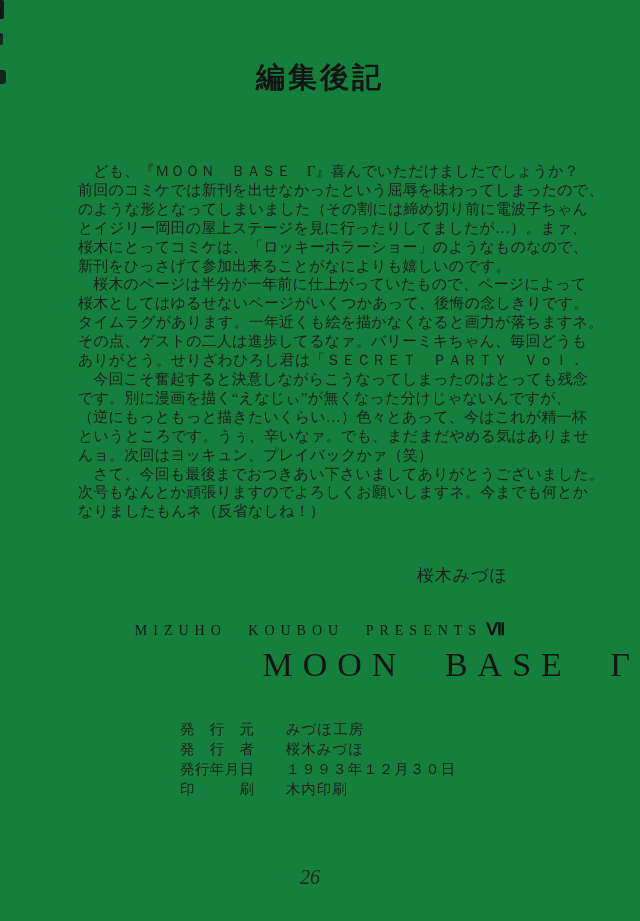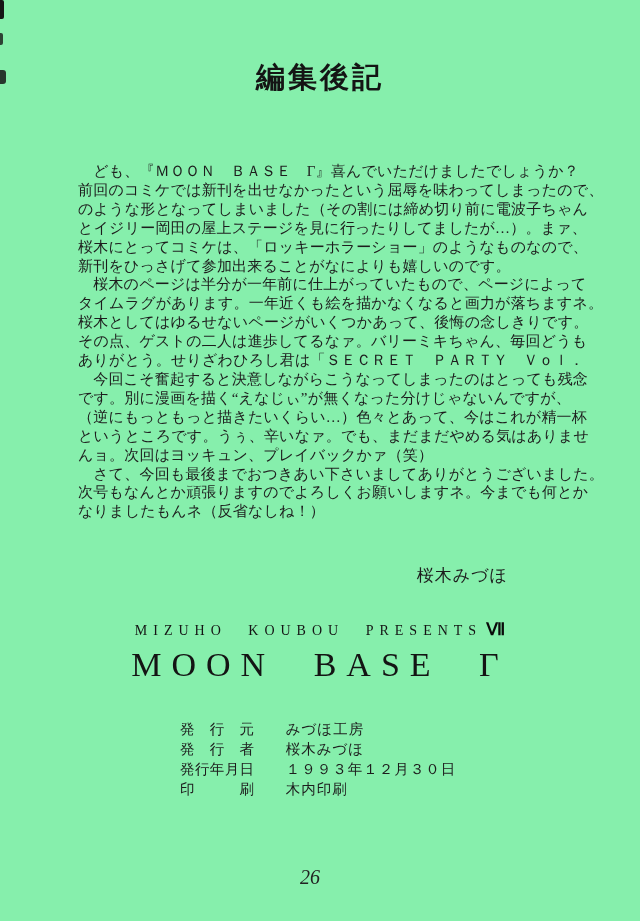--- a/index.html
+++ b/index.html
@@ -7,21 +7,21 @@
   body {
     background: #ffffff;
     font-family: "Liberation Serif", serif;
     color: #1b1b1b;
     position: relative;
     overflow: hidden;
   }
   .page {
     position: absolute;
     inset: 0;
-    background: #86efac;
+    background: #15803d;
   }
   
   .scan-mark { position: absolute; background: #161616; }
   .scan-mark.m1 { left: 0; top: 0;  width: 4px; height: 19px; border-radius: 0 2px 2px 0; }
   .scan-mark.m2 { left: 0; top: 33px; width: 3px; height: 12px; border-radius: 0 2px 2px 0; opacity: .8; }
   .scan-mark.m3 { left: 0; top: 70px; width: 6px; height: 14px; border-radius: 0 3px 3px 0; opacity: .85; }
 
   .title {
     position: absolute;
     top: 58px; left: 0; right: 0;
@@ -69,21 +69,21 @@
     font-weight: bold;
     letter-spacing: 0;
     font-size: 17px;
     margin-left: 4px;
     color: #0a0a0a;
   }
 
   .book-title {
     position: absolute;
     top: 646px; left: 0; right: 0;
-    text-align: center;
+    text-align: right;
     font-size: 34px;
     letter-spacing: 10px;
     word-spacing: 20px;
     color: #141414;
   }
 
   .colophon {
     position: absolute;
     top: 719px; left: 180px;
   }
@@ -124,22 +124,22 @@
   <div class="title">編集後記</div>
 
   <div class="body-text">
       <div class="bline">　ども、『ＭＯＯＮ　ＢＡＳＥ　Γ』喜んでいただけましたでしょうか？</div>
       <div class="bline">前回のコミケでは新刊を出せなかったという屈辱を味わってしまったので、</div>
       <div class="bline">のような形となってしまいました（その割には締め切り前に電波子ちゃん</div>
       <div class="bline">とイジリー岡田の屋上ステージを見に行ったりしてましたが…）。まァ、</div>
       <div class="bline">桜木にとってコミケは、「ロッキーホラーショー」のようなものなので、</div>
       <div class="bline">新刊をひっさげて参加出来ることがなによりも嬉しいのです。</div>
       <div class="bline">　桜木のページは半分が一年前に仕上がっていたもので、ページによって</div>
+      <div class="bline">桜木としてはゆるせないページがいくつかあって、後悔の念しきりです。</div>
       <div class="bline">タイムラグがあります。一年近くも絵を描かなくなると画力が落ちますネ。</div>
-      <div class="bline">桜木としてはゆるせないページがいくつかあって、後悔の念しきりです。</div>
       <div class="bline">その点、ゲストの二人は進歩してるなァ。バリーミキちゃん、毎回どうも</div>
       <div class="bline">ありがとう。せりざわひろし君は「ＳＥＣＲＥＴ　ＰＡＲＴＹ　Ｖｏｌ．</div>
       <div class="bline">　今回こそ奮起すると決意しながらこうなってしまったのはとっても残念</div>
       <div class="bline">です。別に漫画を描く“えなじぃ”が無くなった分けじゃないんですが、</div>
       <div class="bline">（逆にもっともっと描きたいくらい…）色々とあって、今はこれが精一杯</div>
       <div class="bline">というところです。うぅ、辛いなァ。でも、まだまだやめる気はありませ</div>
       <div class="bline">んョ。次回はヨッキュン、プレイバックかァ（笑）</div>
       <div class="bline">　さて、今回も最後までおつきあい下さいましてありがとうございました。</div>
       <div class="bline">次号もなんとか頑張りますのでよろしくお願いしますネ。今までも何とか</div>
       <div class="bline">なりましたもんネ（反省なしね！）</div>

